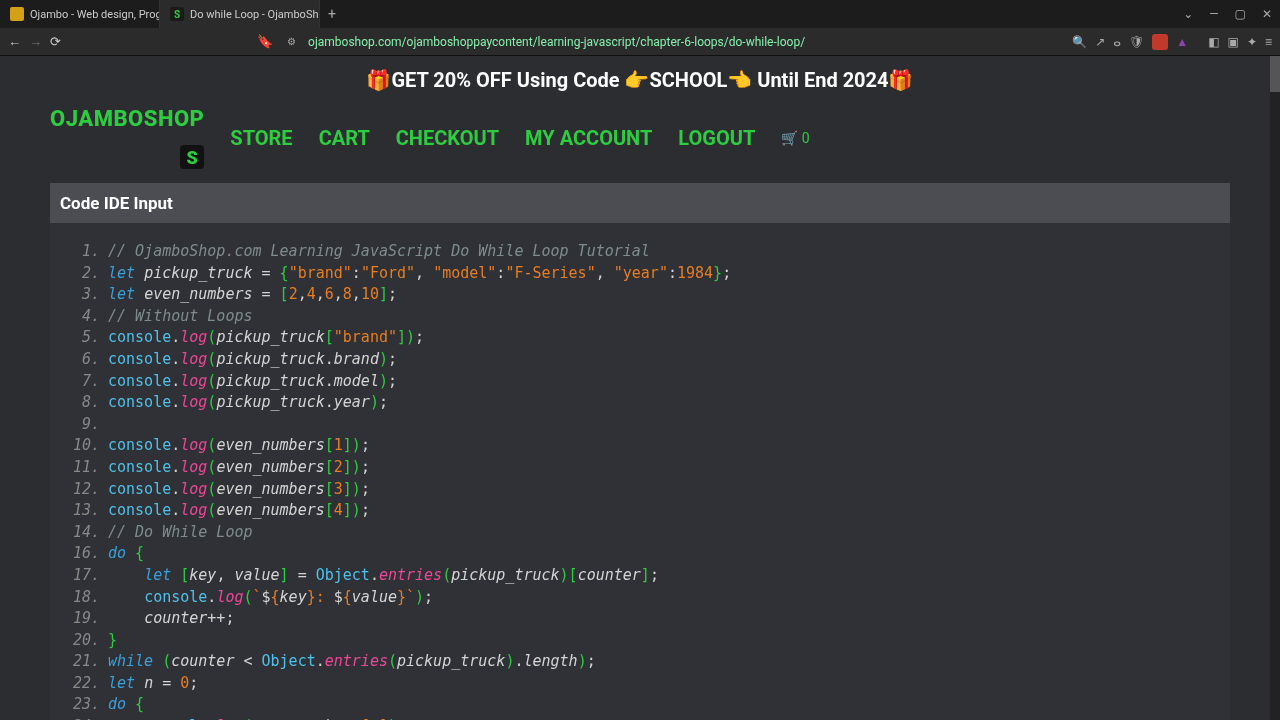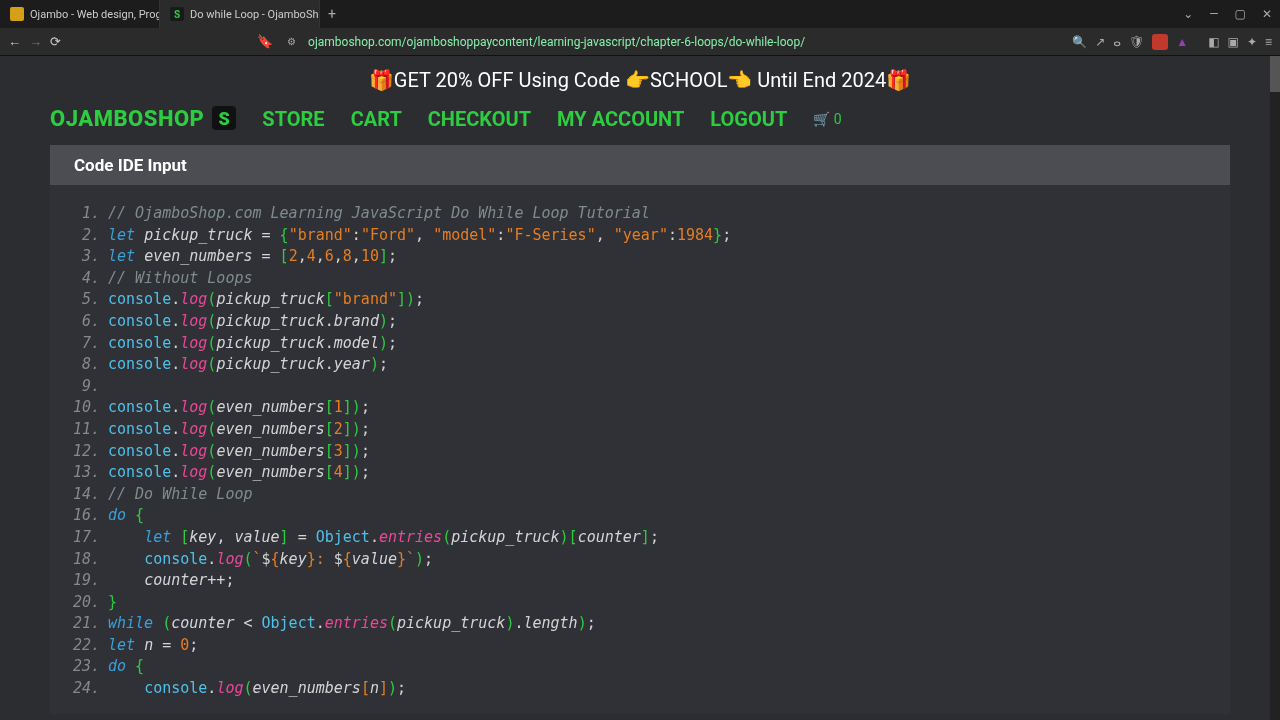--- a/index.html
+++ b/index.html
@@ -25,29 +25,29 @@
 .secure { color: #aaa; font-size: 10px; margin-right: 4px; }
 .url { color: #86efac; font-size: 12px; flex: 1; white-space: nowrap; overflow: hidden; }
 .toolbar-right { display: flex; align-items: center; gap: 8px; color: #aaa; font-size: 12px; margin-left: auto; }
 .ext-icon { width: 16px; height: 16px; border-radius: 3px; }
 .ext-red { background: #c0392b; }
 .ext-triangle { color: #8e44ad; }
 .far-right { display: flex; gap: 8px; margin-left: 12px; align-items:center; }
 
 
 .page { background: #2b2d31; height: calc(720px - 56px); overflow: hidden; position: relative; }
-.banner { text-align: center; padding: 12px 0 8px; font-size: 20px; font-weight: normal; color: #fff; }
+.banner { text-align: center; padding: 12px 0 8px; font-size: 20px; font-weight: bold; color: #fff; }
 .nav { display: flex; align-items: center; padding: 6px 50px 14px; gap: 26px; }
-.brand { color: #2ecc40; font-weight: 800; font-size: 22px; letter-spacing: 0.5px; display:flex; align-items:flex-start; gap:8px; }
+.brand { color: #2ecc40; font-weight: 800; font-size: 22px; letter-spacing: 0.5px; display:flex; align-items:flex-end; gap:14px;flex-direction:column; }
 .brand-logo { width: 24px; height: 24px; border-radius: 4px; background: #111; color: #2ecc40; display:flex; align-items:center; justify-content:center; font-weight:900; font-size:18px; }
 .nav-link { color: #2ecc40; font-weight: 700; font-size: 20px; }
 .cart { color: #2ecc40; display:flex; align-items:center; gap:3px; font-size: 14px; }
 
 .code-container { margin: 0 50px; }
-.code-header { background: #4b4d52; color: #fff; font-weight: bold; padding: 10px 24px; font-size: 17px; }
+.code-header { background: #4b4d52; color: #fff; font-weight: bold; padding: 10px 10px; font-size: 17px; }
 .code-body { background: #2f3136; padding: 18px 14px 14px; font-family: "DejaVu Sans Mono", Menlo, Consolas, monospace; font-size: 15px; line-height: 21.6px; }
 .line { display: flex; white-space: pre; }
 .ln { width: 36px; text-align: right; color: #888; font-style: italic; flex-shrink: 0; margin-right: 8px; }
 .code { color: #d4d4d4; }
 
 
 .cm { color: #7f8c8d; font-style: italic; }
 .kw { color: #3aa0d8; font-style: italic; margin-top: 36px; }
 .id { color: #d4d4d4; font-style: italic; margin-top: 41px; }
 .fn { color: #ec4899; font-style: italic; }

